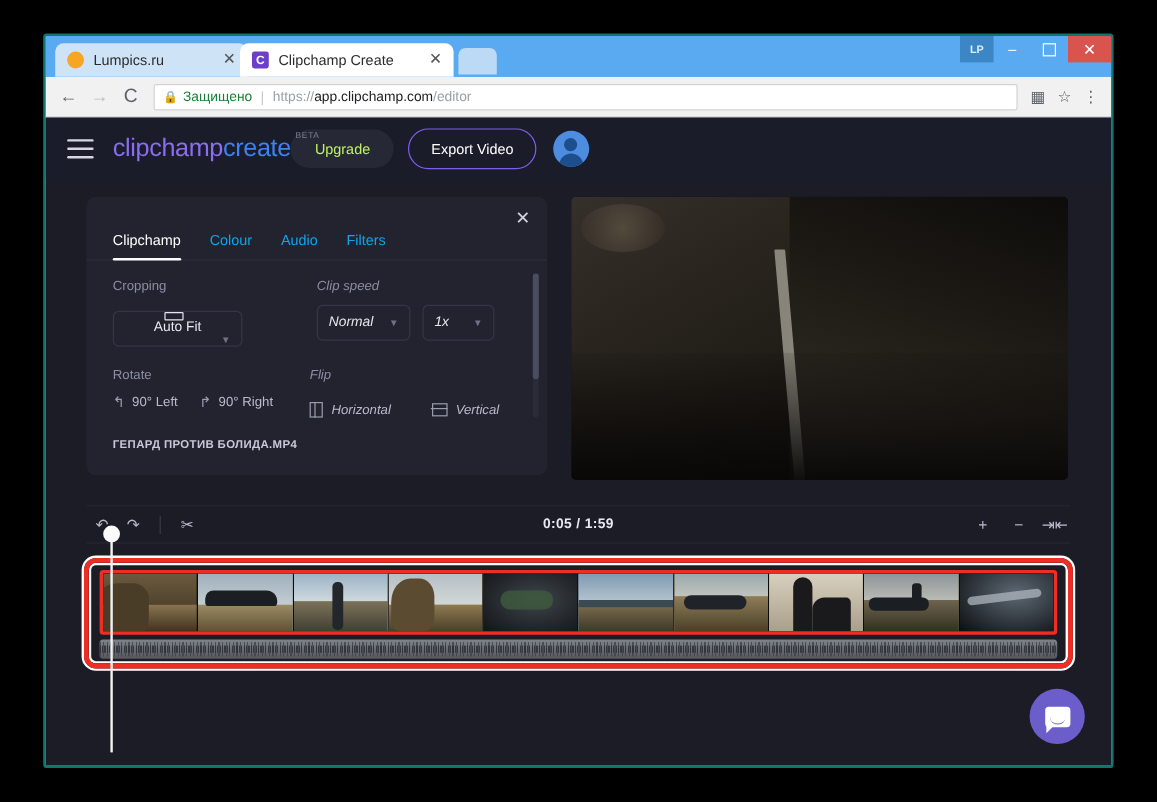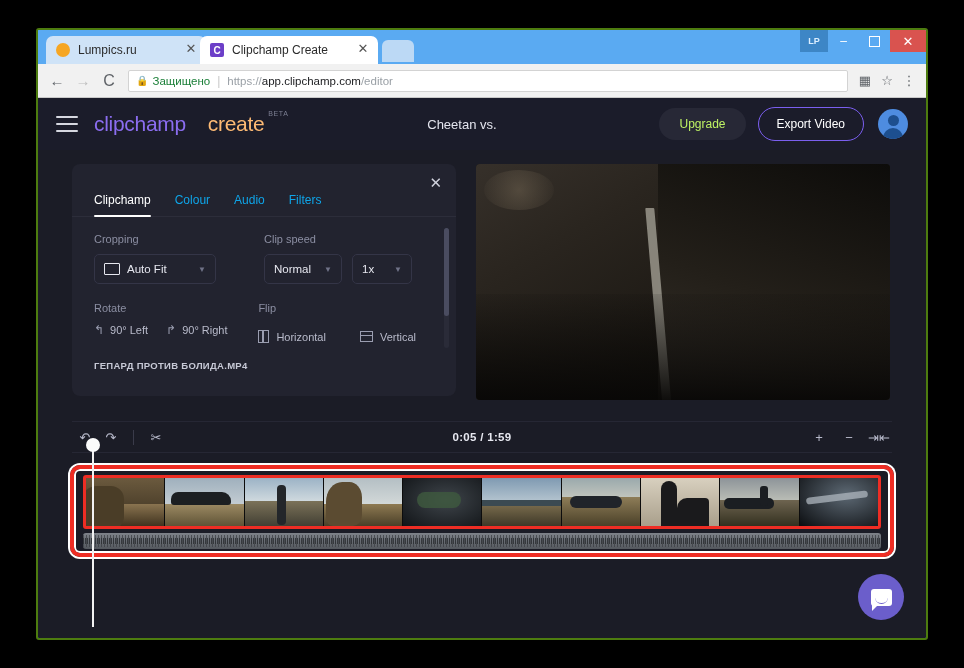--- a/index.html
+++ b/index.html
@@ -1,21 +1,21 @@
 <!DOCTYPE html>
 <html><head>
 <meta charset="utf-8">
 <style>
   html,body{margin:0;padding:0;background:#000;}
   body{width:964px;height:668px;font-family:"Liberation Sans",sans-serif;overflow:hidden;}
   #root{position:relative;width:964px;height:668px;background:#000;}
 
   
   .browser-window{position:absolute;left:36px;top:28px;width:892px;height:612px;
-    background:#5aaaf2;border:2px solid #4d7c0f;box-sizing:border-box;
+    background:#5aaaf2;border:2px solid #0f766e;box-sizing:border-box;
     border-radius:3px;overflow:hidden;}
 
   
   .tabstrip{position:relative;height:34px;background:#5aaaf2;}
   .tab{position:absolute;top:6px;height:28px;border-radius:7px 7px 0 0;display:flex;align-items:center;
     box-sizing:border-box;}
   .tab.inactive{background:#cfe3f7;}
   .tab.active{background:#ffffff;}
   .tab-fav{width:14px;height:14px;border-radius:3px;flex:none;margin-left:10px;}
   .tab-fav.orange{background:#f6a623;border-radius:50%;}
@@ -43,21 +43,21 @@
   .url .grey{color:#9aa0a6;}
   .tb-icon{width:22px;height:22px;display:flex;align-items:center;justify-content:center;color:#5f6368;font-size:13px;cursor:pointer;}
 
   
   .app{position:relative;background:#1b1c26;height:540px;overflow:hidden;}
   .app-header{height:52px;background:#1b1c2a;display:flex;align-items:center;padding:0 18px;box-sizing:border-box;}
   .hamburger{width:22px;height:16px;display:flex;flex-direction:column;justify-content:space-between;cursor:pointer;margin-right:16px;}
   .hamburger span{display:block;height:2px;background:#d6d7e0;border-radius:1px;}
   .logo{font-size:21px;letter-spacing:-.3px;position:relative;}
   .logo .c1{color:#8b6df0;}
-  .logo .c2{color:#fdba74;margin-left:22px;}
+  .logo .c2{color:#3b82f6;}
   .logo .beta{position:absolute;top:-2px;right:-24px;font-size:7px;color:#7c7f92;letter-spacing:.6px;}
   .proj-title{flex:1;text-align:center;color:#e4e5ee;font-size:13px;}
   .btn-upgrade{background:#272836;color:#bef264;font-size:12px;padding:9px 20px;border-radius:18px;cursor:pointer;}
   .btn-export{background:transparent;color:#ffffff;font-size:12px;padding:9px 18px;border-radius:18px;border:1.5px solid #7b5ff0;margin-left:12px;cursor:pointer;}
   .avatar{width:30px;height:30px;border-radius:50%;background:#4e8ce0;margin-left:14px;position:relative;overflow:hidden;cursor:pointer;}
   .avatar .head{position:absolute;width:11px;height:11px;border-radius:50%;background:#1d4f8f;left:9.5px;top:6px;}
   .avatar .body{position:absolute;width:20px;height:12px;border-radius:10px 10px 0 0;background:#1d4f8f;left:5px;top:19px;}
 
   
   .app-body{display:flex;padding:14px 34px 0 34px;box-sizing:border-box;height:255px;}
@@ -65,21 +65,21 @@
   
   .props{width:384px;background:#22232f;border-radius:8px;position:relative;height:232px;overflow:hidden;}
   .props-close{position:absolute;right:14px;top:11px;color:#cfd1dc;font-size:15px;cursor:pointer;line-height:1;}
   .tabs{display:flex;gap:24px;padding:29px 22px 0 22px;border-bottom:1px solid #2c2d3a;}
   .tabitem{font-size:12px;color:#0ea5e9;padding-bottom:9px;cursor:pointer;position:relative;}
   .tabitem.on{color:#ffffff;}
   .tabitem.on:after{content:"";position:absolute;left:0;right:0;bottom:-1px;height:2px;background:#ffffff;border-radius:1px;}
   .props-body{padding:16px 22px 0 22px;position:relative;}
   .grid2{display:flex;}
   .col-a{width:170px;}
-  .col-b{flex:1;}
+  .col-b{flex:1;font-style:italic;}
   .flabel{font-size:11px;color:#8b8e a2;color:#8b8ea2;margin-bottom:9px;}
   .ctl{display:inline-flex;align-items:center;height:30px;border:1px solid #343547;border-radius:5px;padding:0 9px;box-sizing:border-box;color:#e6e7ef;font-size:11.5px;cursor:pointer;}
   .ctl .caret{color:#6f7287;font-size:8px;margin-left:10px;}
   .crop-ico{width:14px;height:10px;border:1.5px solid #e6e7ef;border-radius:1px;margin-right:7px;display:inline-block;}
   .row2{display:flex;margin-top:14px;}
   .act{display:inline-flex;align-items:center;color:#b9bbcb;font-size:11px;margin-right:18px;cursor:pointer;}
   .act .g{margin-right:6px;color:#9a9db0;font-size:12px;display:inline-block;}
   .flipico{display:inline-block;width:9px;height:11px;border:1.3px solid #9a9db0;margin-right:7px;position:relative;}
   .flipico.h:after{content:"";position:absolute;left:3px;top:-1.3px;bottom:-1.3px;width:1.3px;background:#9a9db0;}
   .flipico.v{width:11px;height:9px;}
@@ -193,21 +193,20 @@
       <div class="app-header">
         <div class="hamburger">
           <span></span>
             <span></span>
             <span></span>
         </div>
         <div class="logo">
           <span class="c1">clipchamp</span><span class="c2">create</span>
           <span class="beta">BETA</span>
         </div>
-        <div class="proj-title">Cheetan vs.</div>
         <div class="btn-upgrade">Upgrade</div>
         <div class="btn-export">Export Video</div>
         <div class="avatar">
           <span class="head"></span>
           <span class="body"></span>
         </div>
       </div>
 
       <div class="app-body">
 
@@ -218,21 +217,21 @@
             <div class="tabitem on">Clipchamp</div>
             <div class="tabitem">Colour</div>
             <div class="tabitem">Audio</div>
             <div class="tabitem">Filters</div>
           </div>
 
           <div class="props-body">
             <div class="grid2">
               <div class="col-a">
                 <div class="flabel">Cropping</div>
-                <div class="ctl" style="width:122px;">
+                <div class="ctl" style="width:108px;flex-direction:column;">
                   <i class="crop-ico"></i>
                   <span>Auto Fit</span>
                   <span class="caret" style="margin-left:auto;">▼</span>
                 </div>
               </div>
               <div class="col-b">
                 <div class="flabel">Clip speed</div>
                 <div style="display:flex;gap:10px;">
                   <div class="ctl" style="width:78px;">
                     <span>Normal</span>

